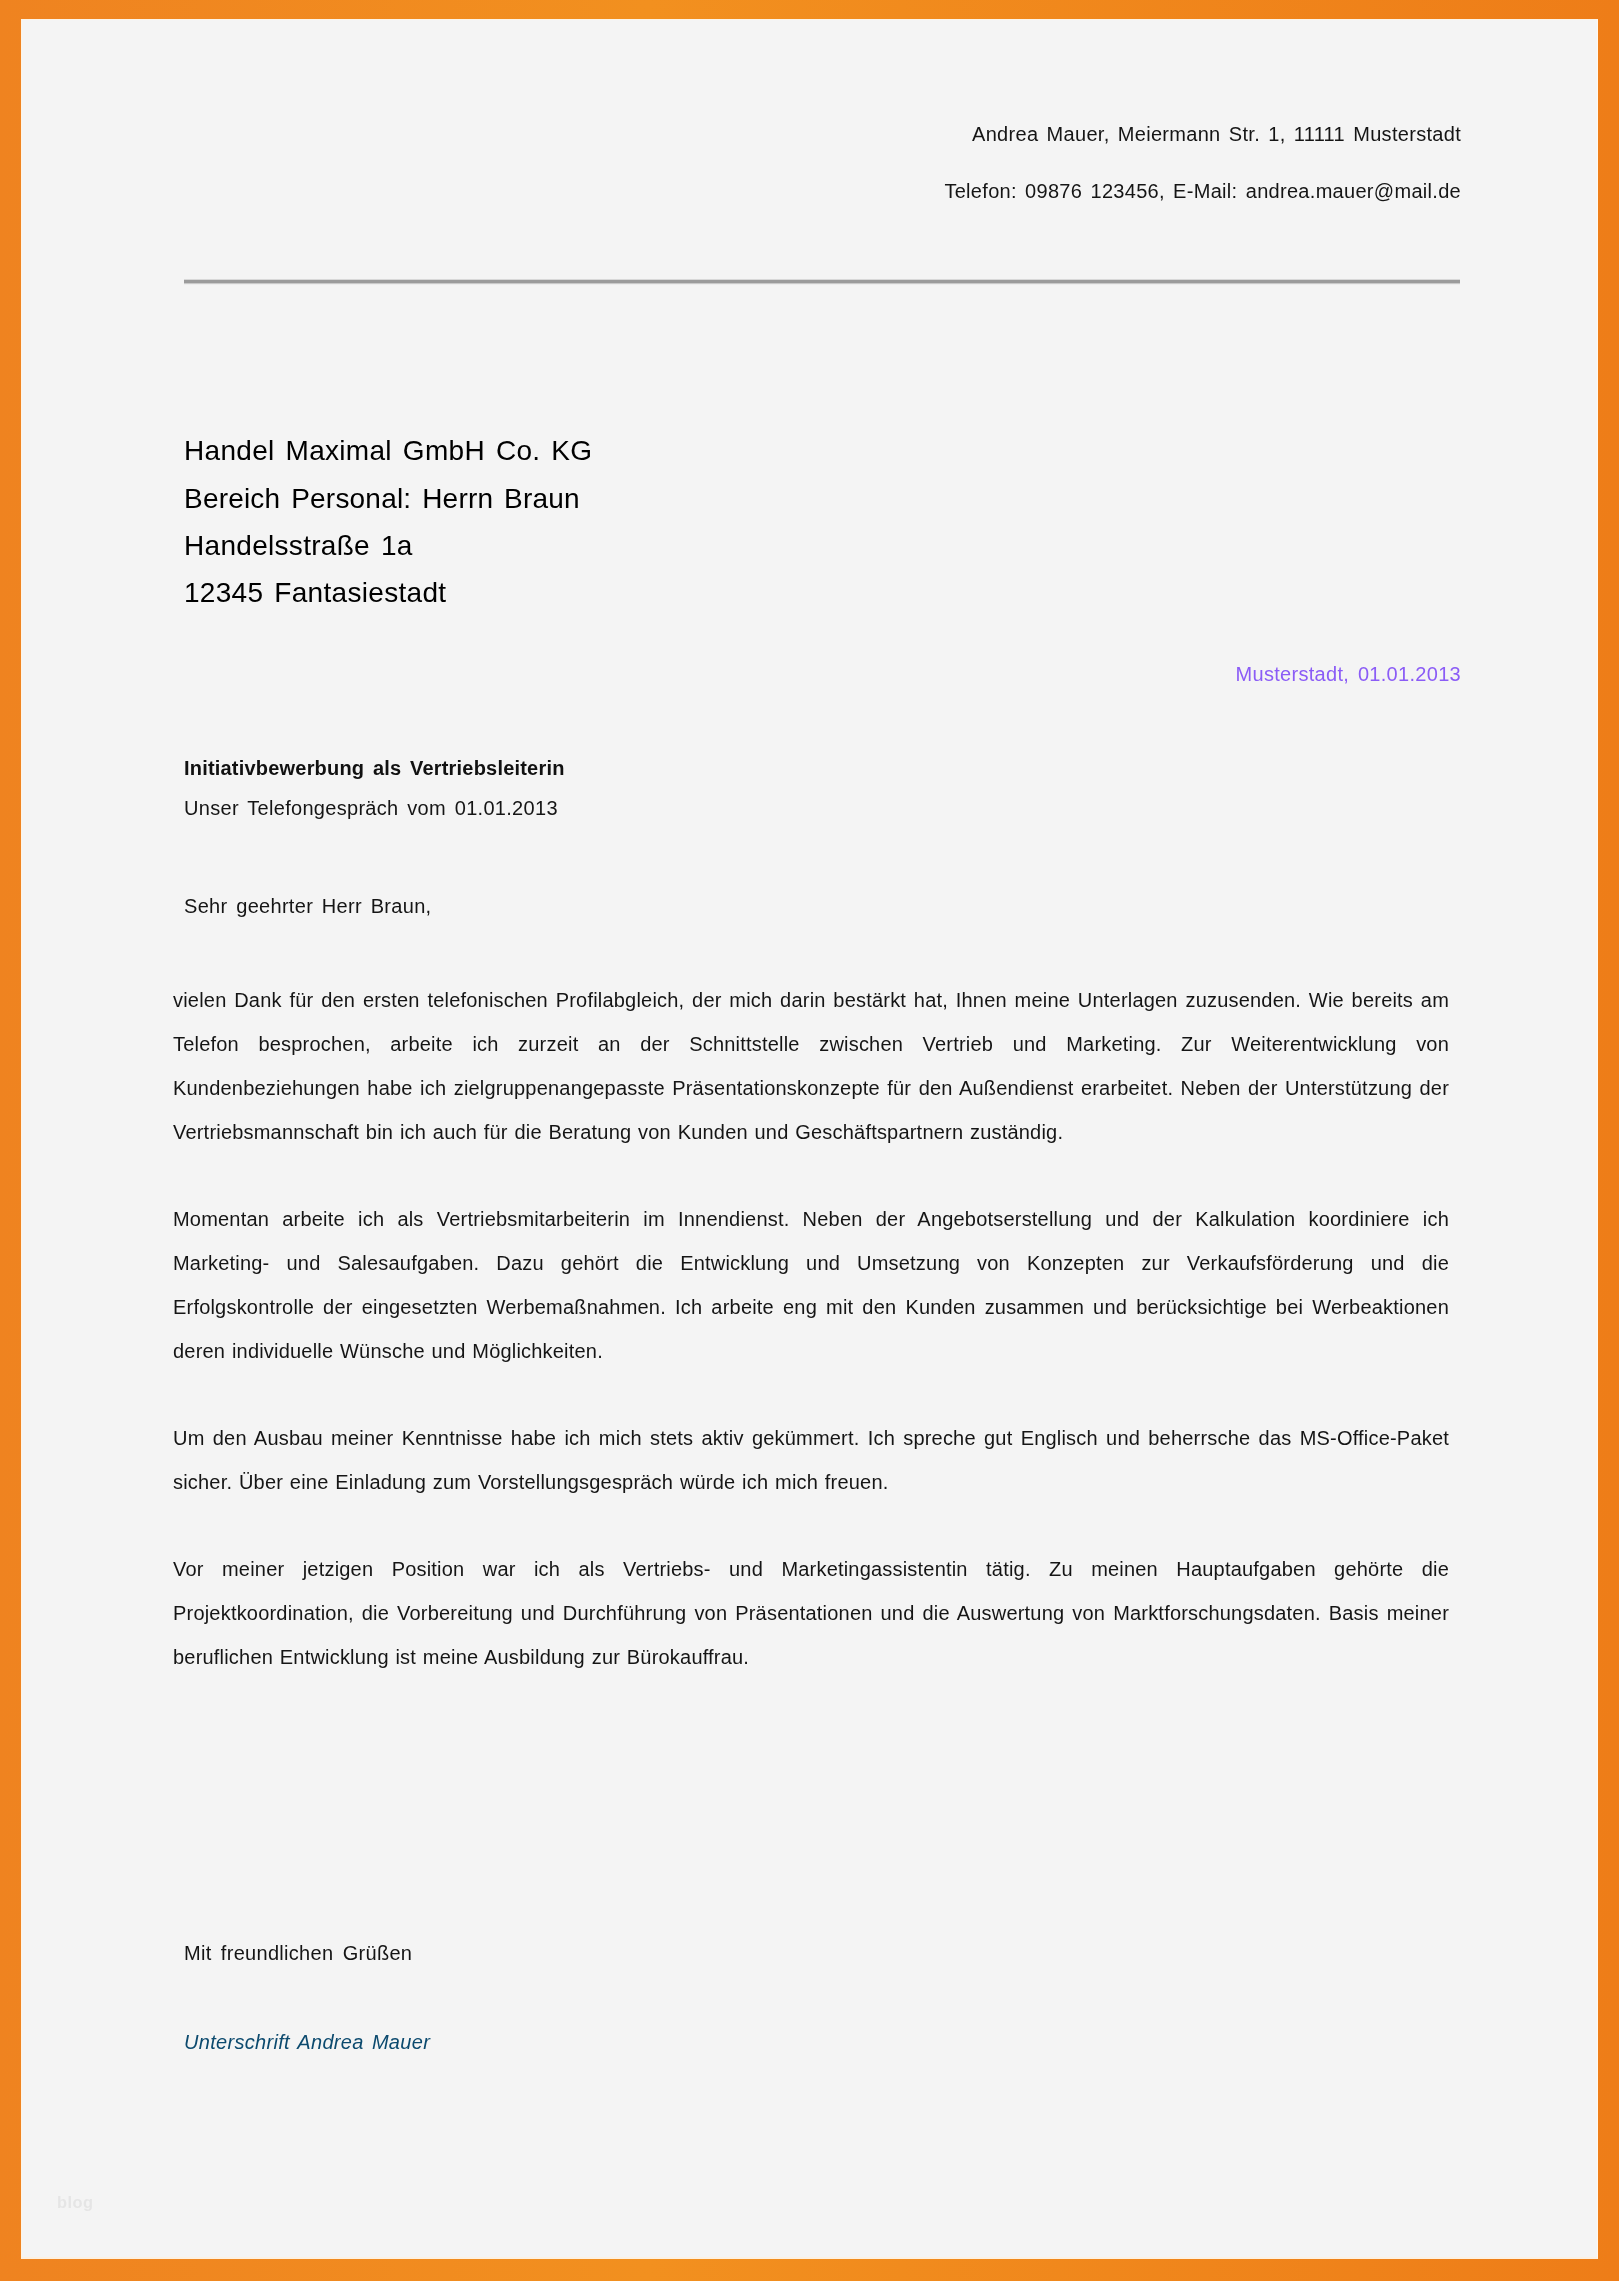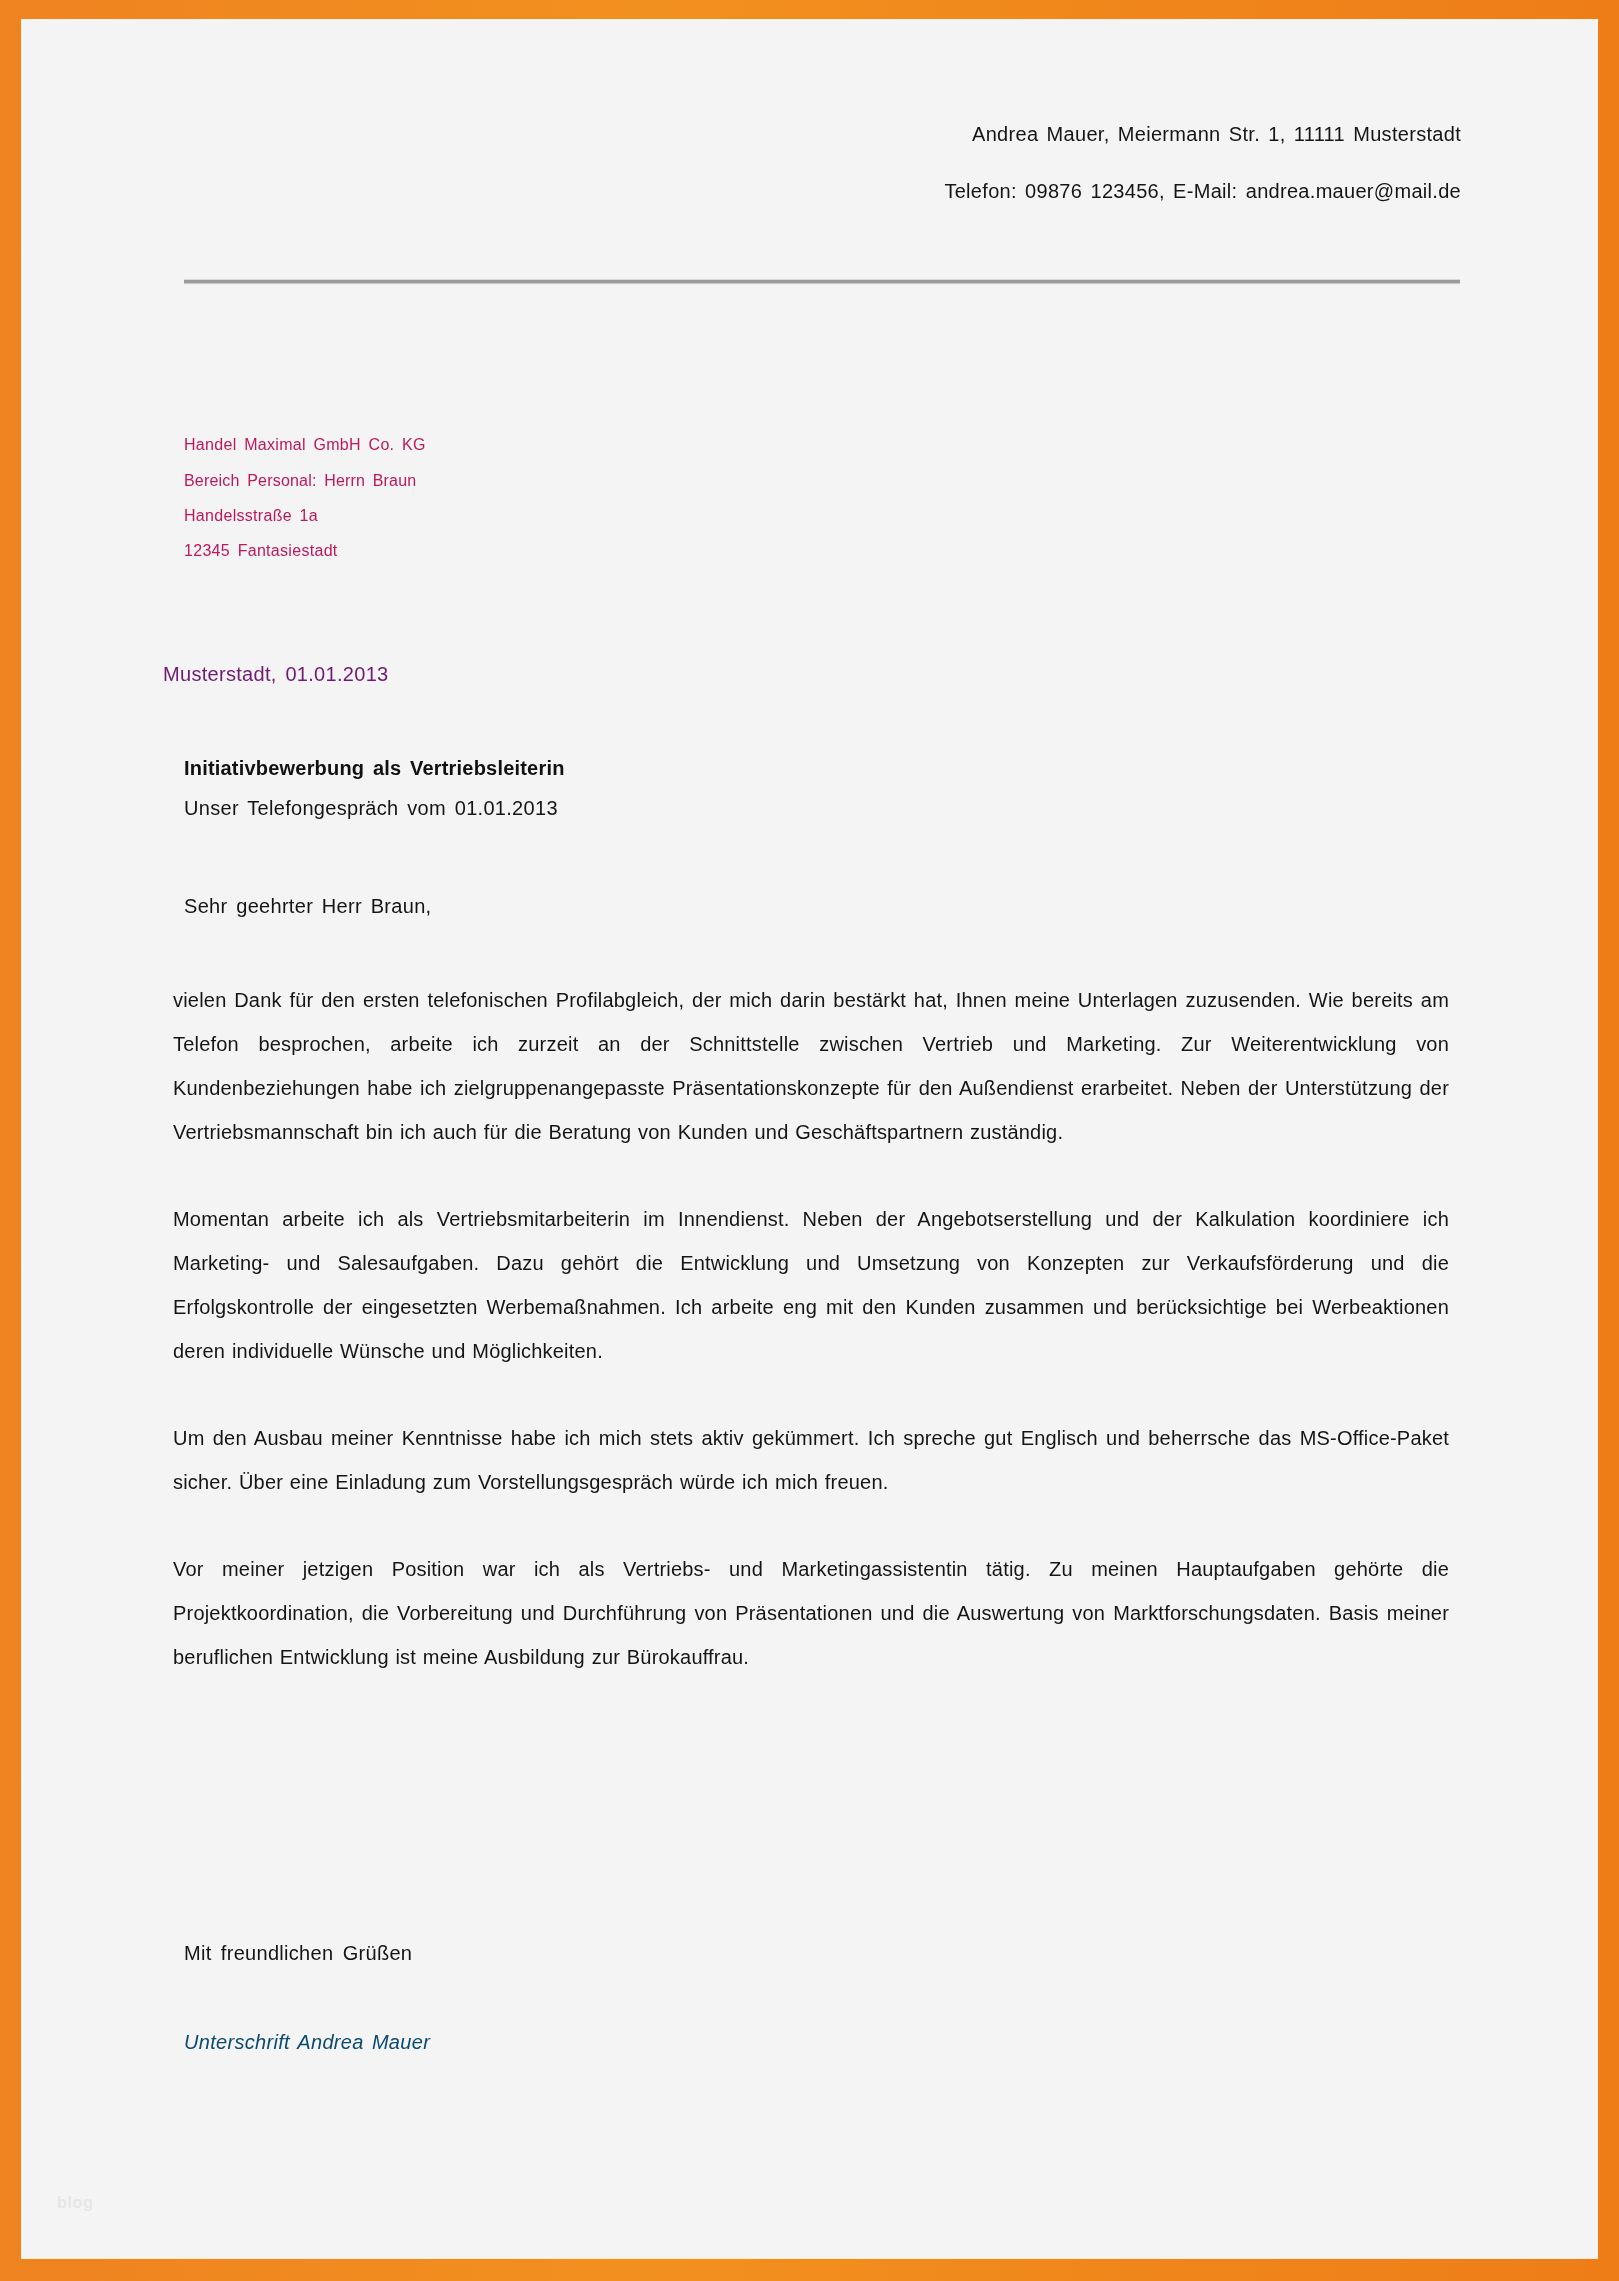--- a/index.html
+++ b/index.html
@@ -91,44 +91,45 @@
 
   
   .recipient-block {
     position: absolute;
     left: 21px;
     top: 417px;
     width: 869px;
   }
 
   .recipient-line {
-    font-size: 16px;
-    line-height: 1.0;
-    letter-spacing: 0.3px;
-    word-spacing: 2.9px;
-    color: #be185d;
+    font-size: 28px;
+    line-height: 1.0;
+    letter-spacing: 0.3px;
+    word-spacing: 2.9px;
+    color: #000000;
   }
   .recipient-line + .recipient-line {
     margin-top: 19.3px;
   }
   .recipient-line.bold {
     font-weight: normal;
     letter-spacing: 0.2px;
   }
 
   
   .date-line {
     position: absolute;
     left: 0;
     top: 643px;
     width: 1298px;
-    font-size: 20px;
-    letter-spacing: 0.3px;
-    word-spacing: 2.9px;
-    color: #701a75;
+    text-align: right;
+    font-size: 20px;
+    letter-spacing: 0.3px;
+    word-spacing: 2.9px;
+    color: #8b5cf6;
   }
 
   
   .subject-block {
     position: absolute;
     left: 21px;
     top: 738px;
     width: 1062px;
   }
   .subject-title {

